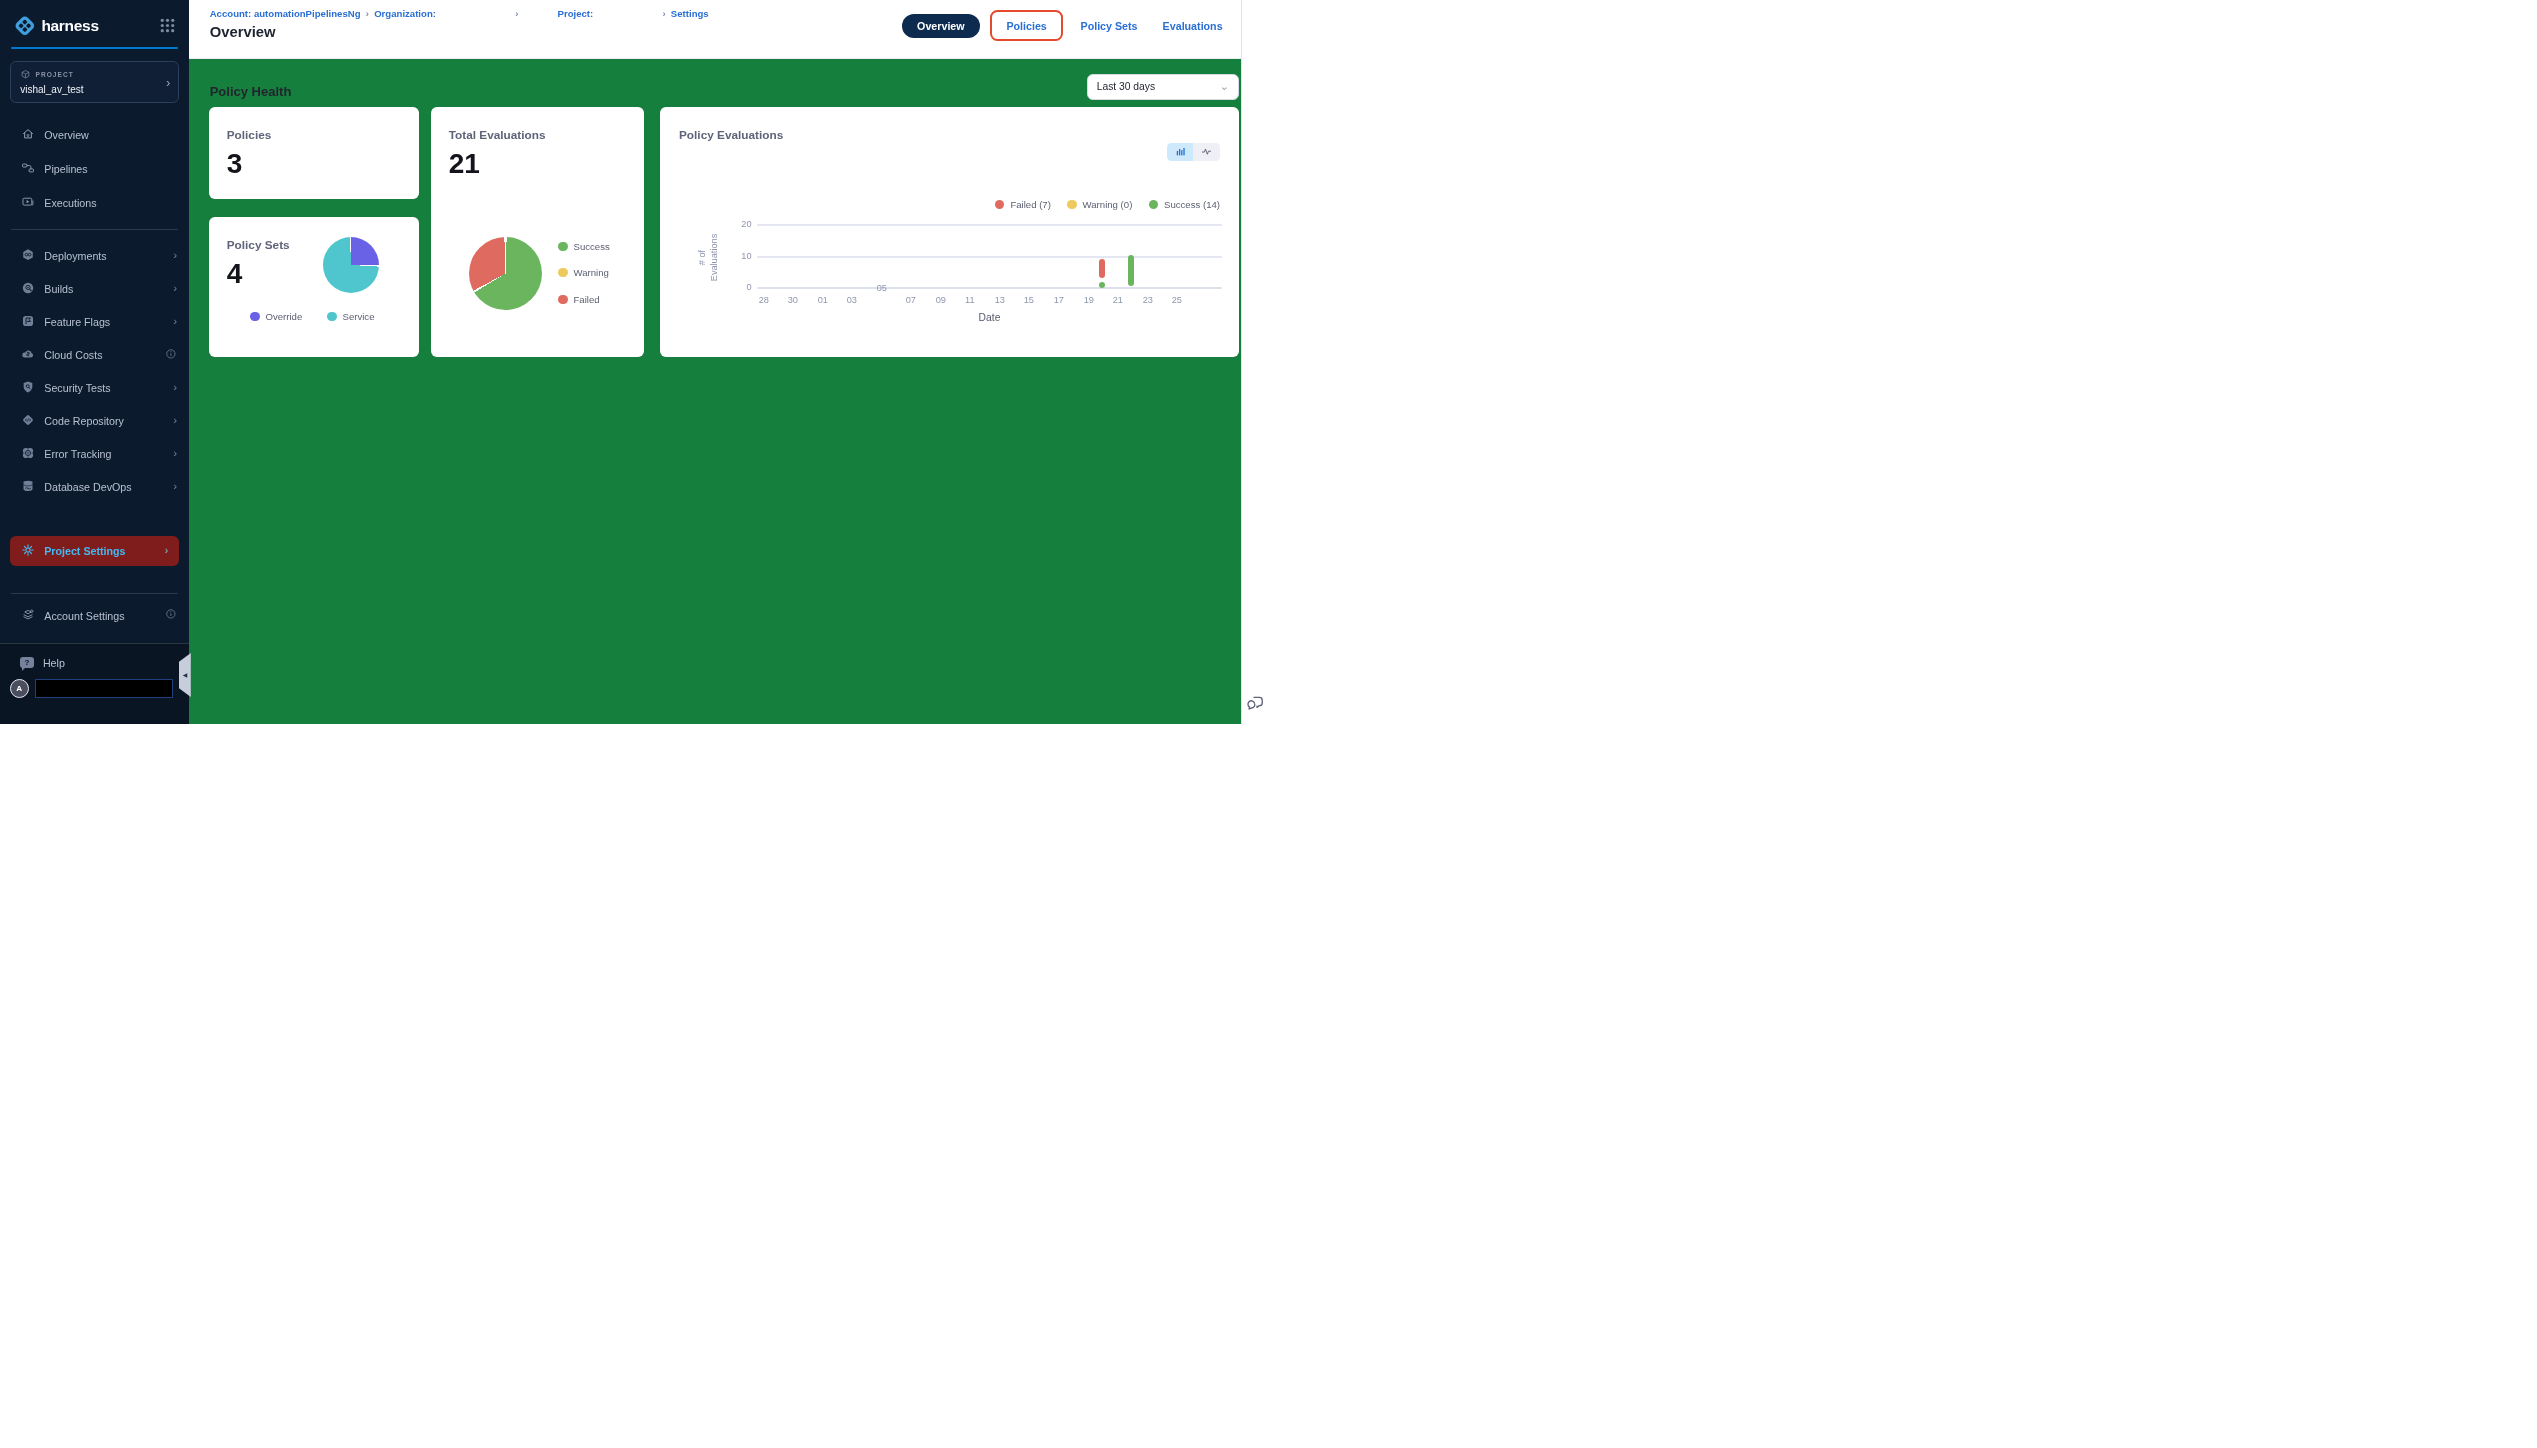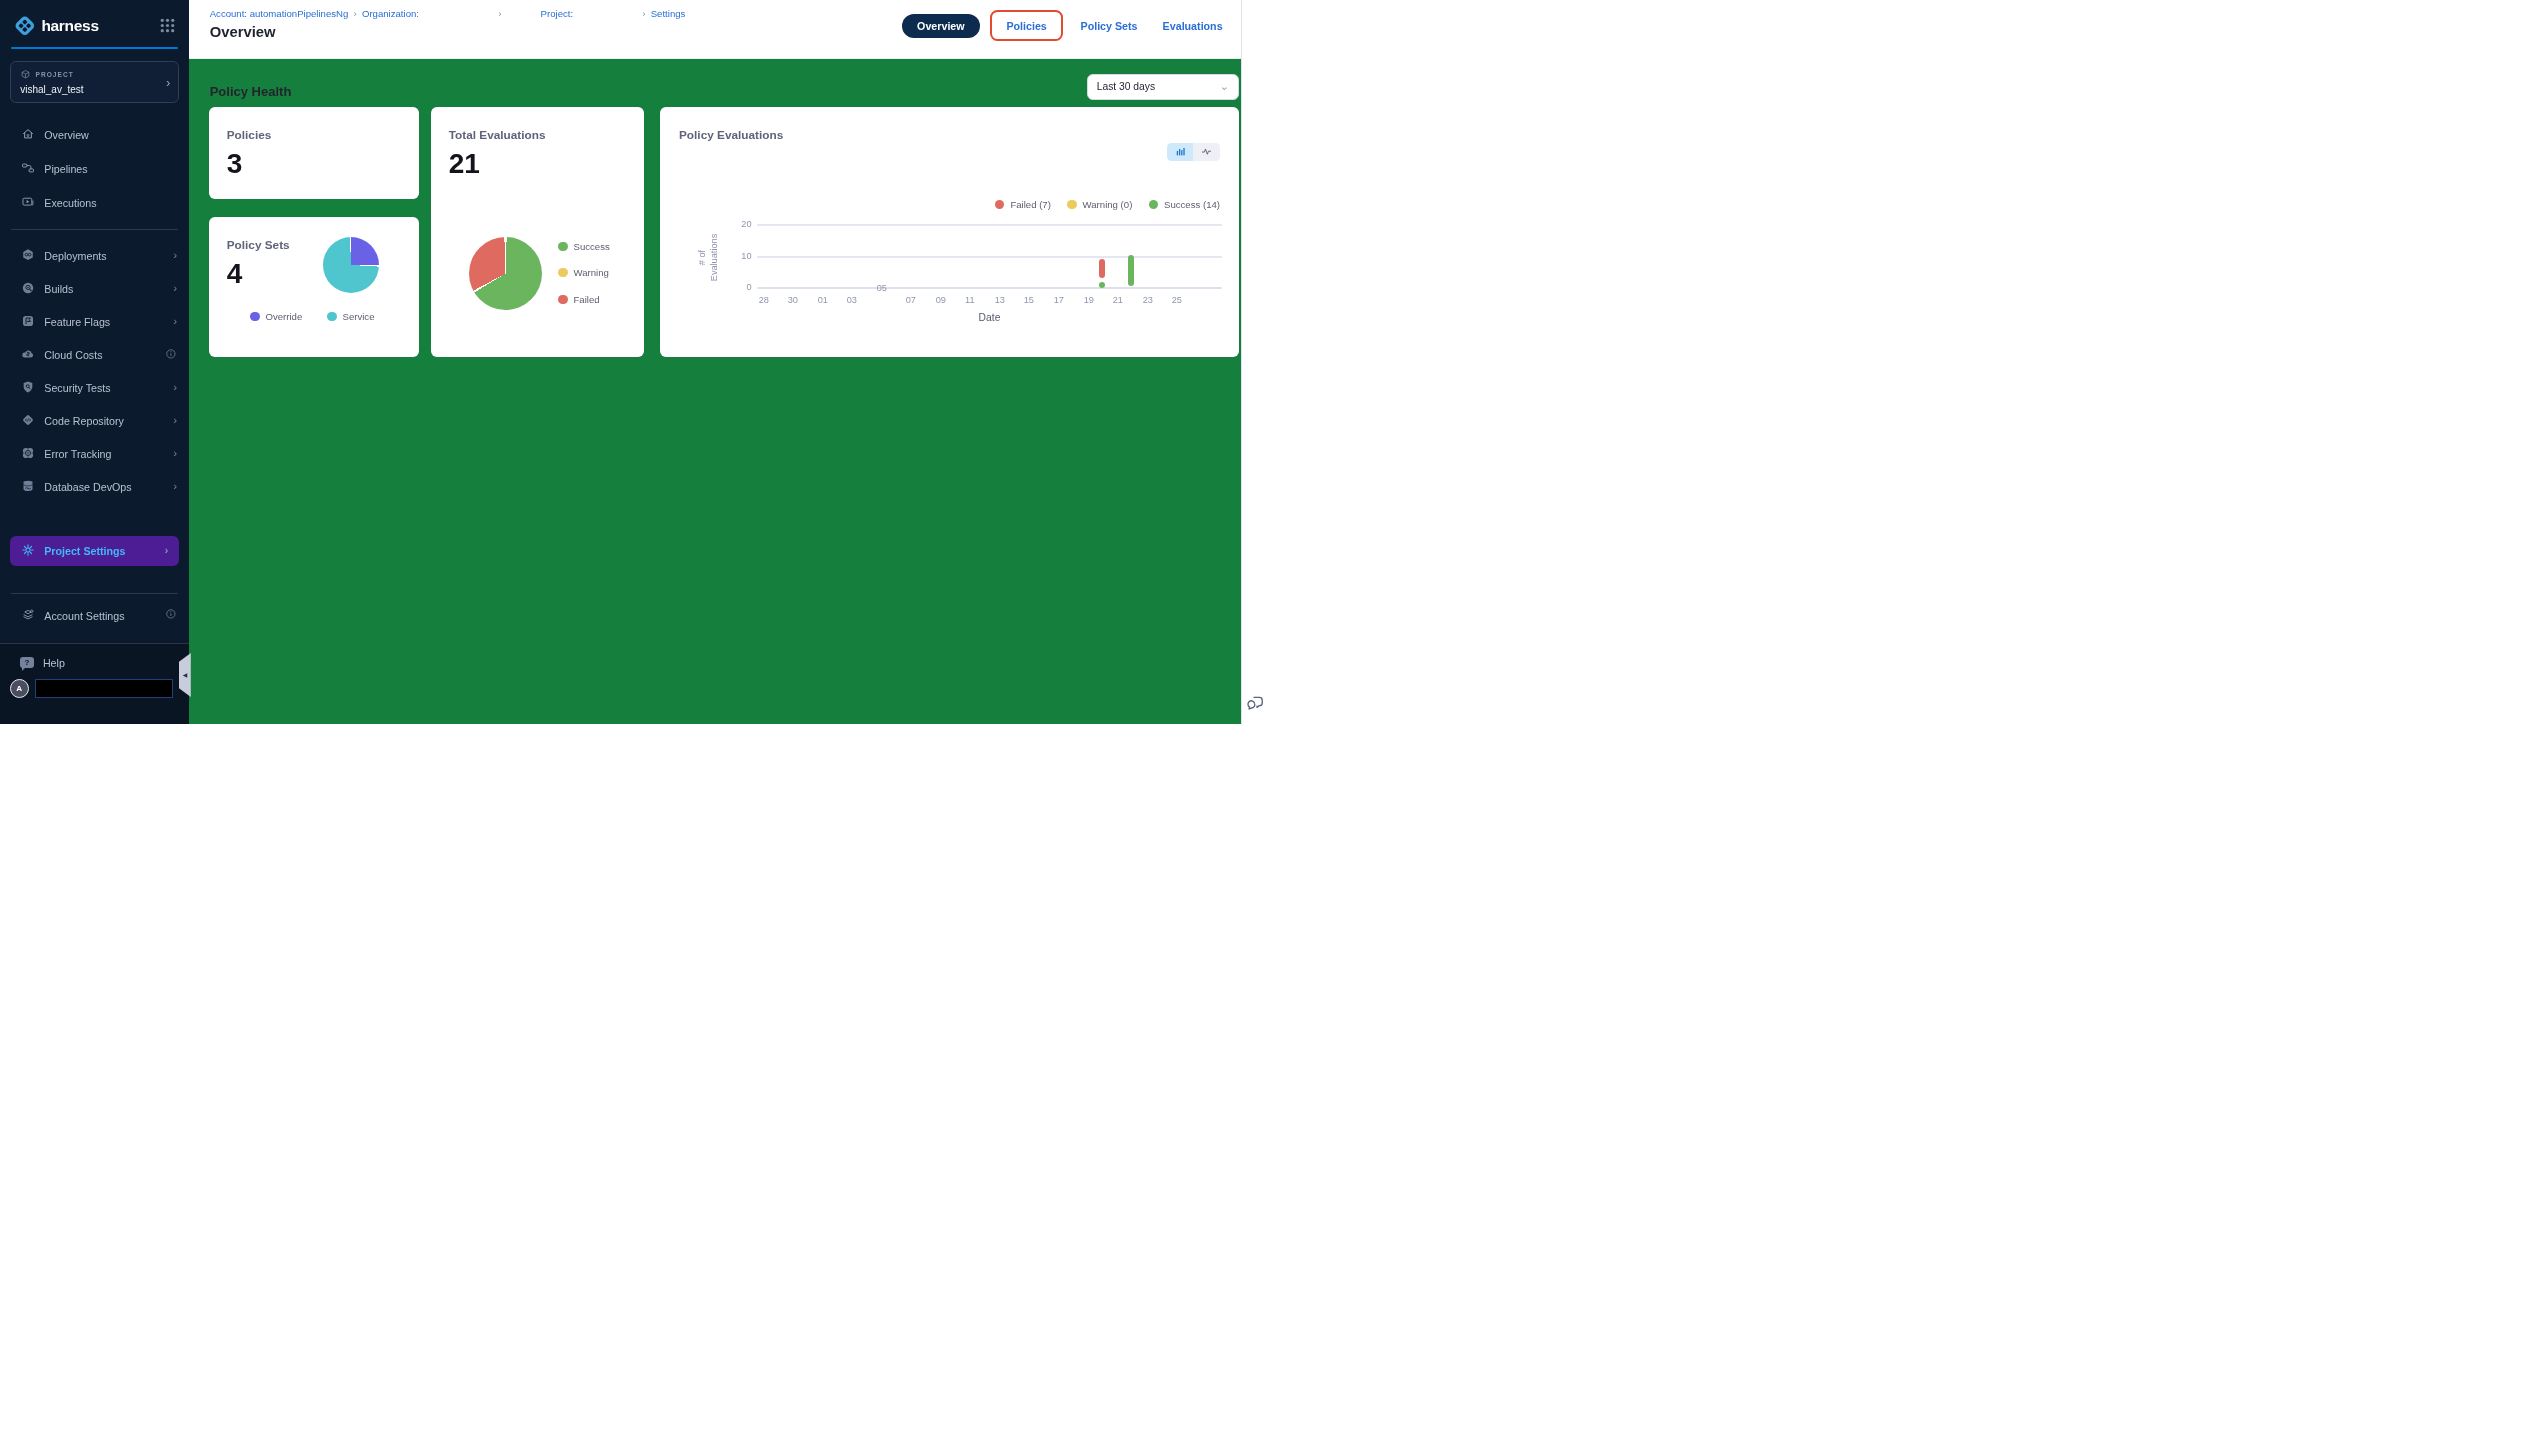--- a/index.html
+++ b/index.html
@@ -18,40 +18,40 @@
                 padding:6.6px 8.9px 7.4px 8.9px;position:relative;cursor:pointer;}
   .proj-top{display:flex;align-items:center;gap:4.4px;color:#8b93a6;font-size:6.6px;font-weight:700;letter-spacing:1px;}
   .proj-name{color:#f0f3f8;font-size:10px;margin-top:3px;}
   .proj-chev{position:absolute;right:7.4px;top:50%;transform:translateY(-50%);color:#9aa3b5;font-size:13.3px;}
   nav{display:block;margin-top:14.8px;}
   .nav-item{height:34px;display:flex;align-items:center;gap:9.6px;padding:0 11.8px 0 20.7px;font-size:10.7px;cursor:pointer;}
   .nav-item.mod{height:33px;}
   .nav-item .nav-label{flex:1 1 auto;}
   .nav-item .right-adorn{color:#76829b;font-size:11.8px;line-height:1;}
   .nav-divider{height:0.7px;background:#2a3850;margin:8.9px 11px 10.3px 11px;}
-  .nav-item.active{background:#4c1d95;border-radius:5.9px;margin:32.5px 10.3px 0 10.3px;padding:0 10.3px 0 10.3px;height:29.5px;color:#42b9f2;font-weight:700;}
+  .nav-item.active{background:#7f1d1d;border-radius:5.9px;margin:32.5px 10.3px 0 10.3px;padding:0 10.3px 0 10.3px;height:29.5px;color:#42b9f2;font-weight:700;}
   .nav-item.active .right-adorn{color:#7f90a8;}
   .divider2{height:0.7px;background:#2a3850;margin:27px 11px 0 11px;}
   .acct-row{margin-top:5.2px;}
   .sb-bottom{position:absolute;left:0;right:0;bottom:0;height:80px;background:#0a1524;border-top:0.7px solid rgba(255,255,255,.14);}
   .help-row{display:flex;align-items:center;gap:8.9px;padding:12.6px 11.8px 0 20px;font-size:10.7px;cursor:pointer;}
   .help-bubble{width:14px;height:11.8px;background:#76829b;border-radius:3px;position:relative;color:#0a1524;
                font-size:8.1px;font-weight:700;text-align:center;line-height:11px;}
   .help-bubble:after{content:"";position:absolute;left:2.2px;bottom:-3px;border:3px solid transparent;border-top-color:#76829b;border-left-color:#76829b;}
   .user-row{display:flex;align-items:center;gap:6.6px;padding:10.3px 11.8px 0 9.6px;cursor:pointer;}
   .avatar{width:17px;height:17px;border-radius:50%;background:#4a4e5e;border:1.1px solid #e8eaf0;color:#fff;
           font-size:8.1px;font-weight:700;display:flex;align-items:center;justify-content:center;}
   .redacted{height:17px;flex:1 1 auto;background:#000;border:1.5px solid #22407e;border-radius:0.7px;margin-right:4.4px;}
   .collapse{position:absolute;left:179px;top:653px;width:11.8px;height:44px;background:#c7cdda;z-index:9;
             clip-path:polygon(100% 0,100% 100%,0 80%,0 20%);display:flex;align-items:center;justify-content:center;
             color:#24314a;font-size:5.9px;cursor:pointer;}
 
   
   .topbar{position:absolute;left:189px;top:0;width:1052px;height:58px;background:#fff;border-bottom:0.7px solid #eceef4;z-index:2;}
-  .breadcrumb{position:absolute;left:20.7px;top:8.1px;font-size:9.6px;color:#2a6fd4;display:flex;gap:5.2px;align-items:center;white-space:nowrap;}
+  .breadcrumb{position:absolute;left:20.7px;top:8.1px;font-size:9.6px;color:#2a6fd4;display:flex;gap:5.2px;align-items:center;white-space:nowrap;font-weight:bold;}
   .crumb{cursor:pointer;}
   .crumb-sep{color:#7c8fae;font-size:9.6px;}
   .page-title{position:absolute;left:20.7px;top:24.4px;margin:0;font-size:14.8px;font-weight:700;color:#1f2330;}
   .tabs{position:absolute;right:11px;top:10.3px;display:flex;align-items:center;gap:10.3px;}
   .tab{font-size:10.7px;font-weight:600;color:#2a6fd4;cursor:pointer;padding:4.4px 7.4px;}
   .tab.pill{background:#0d2b4e;color:#fff;border-radius:738px;padding:5.9px 15.5px;font-weight:700;}
   .tab.annotated{border:2.2px solid #e44a2c;border-radius:7.4px;padding:7.4px 14px;}
 
   
   .right-rail{position:absolute;right:0;top:0;width:27px;height:724px;background:#fff;border-left:0.7px solid #dfe2ea;z-index:4;}

